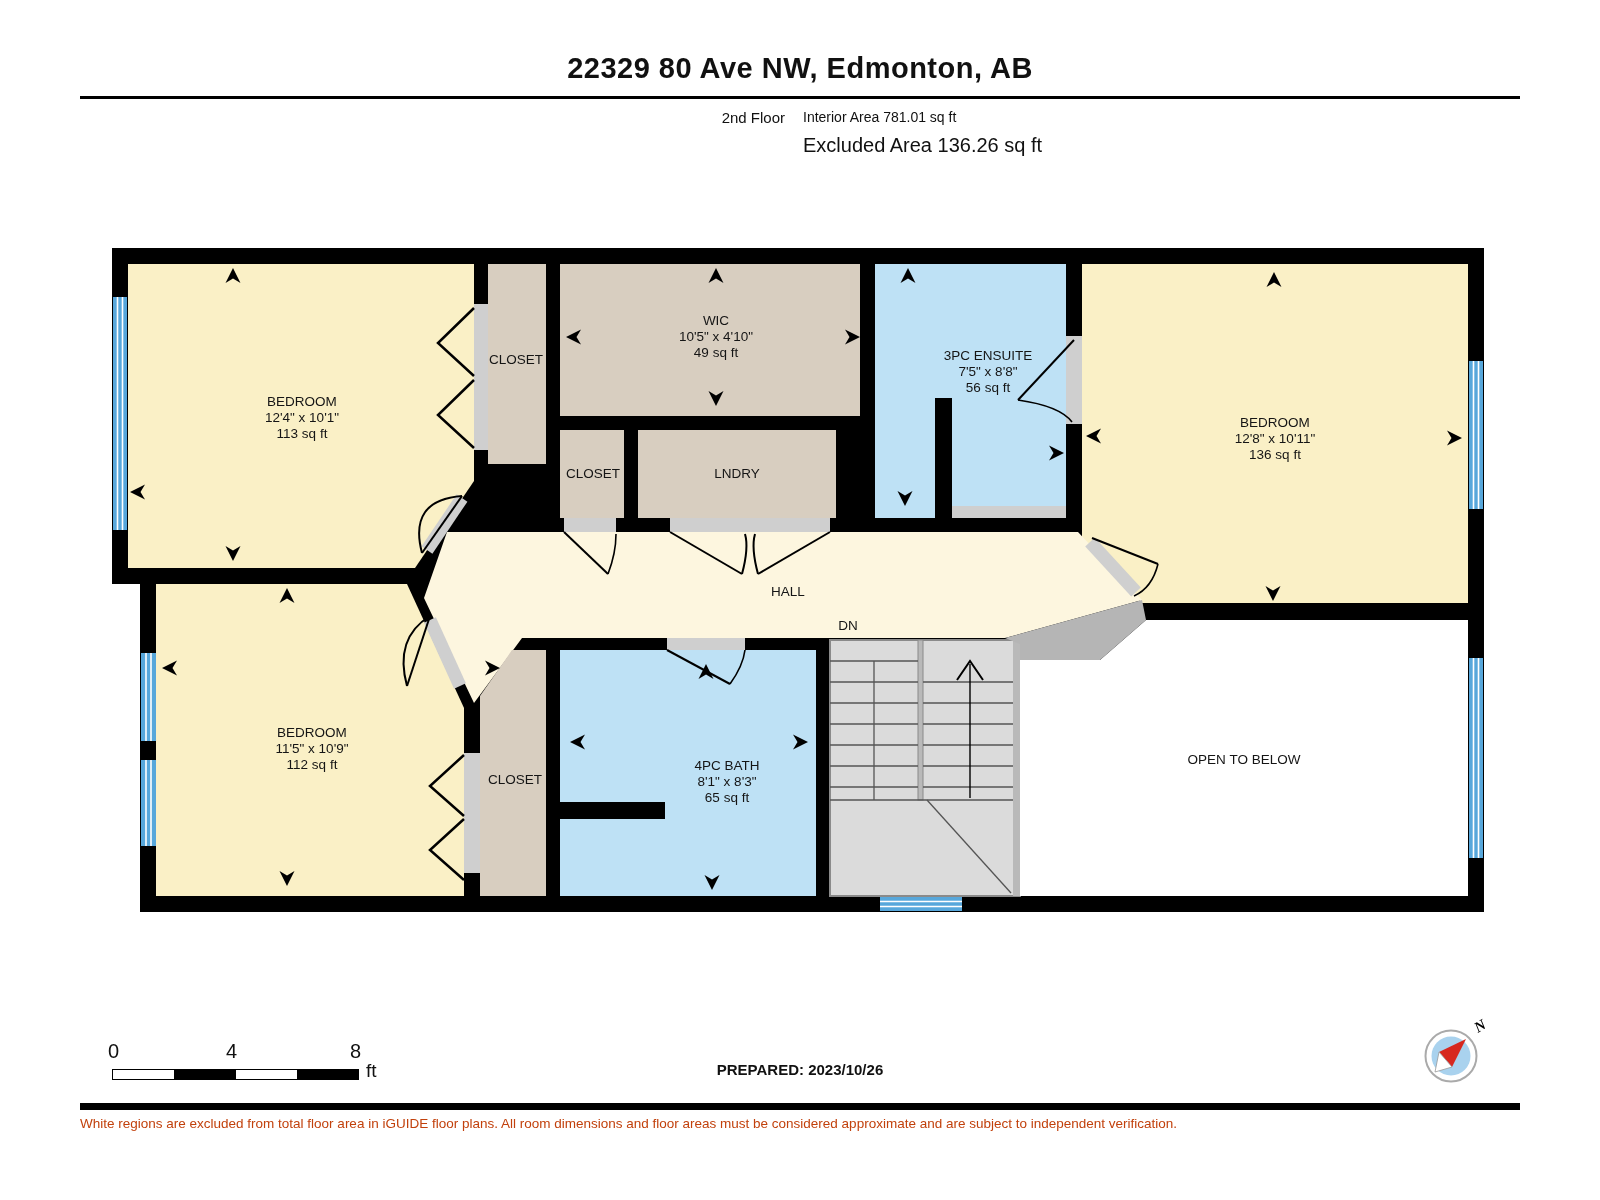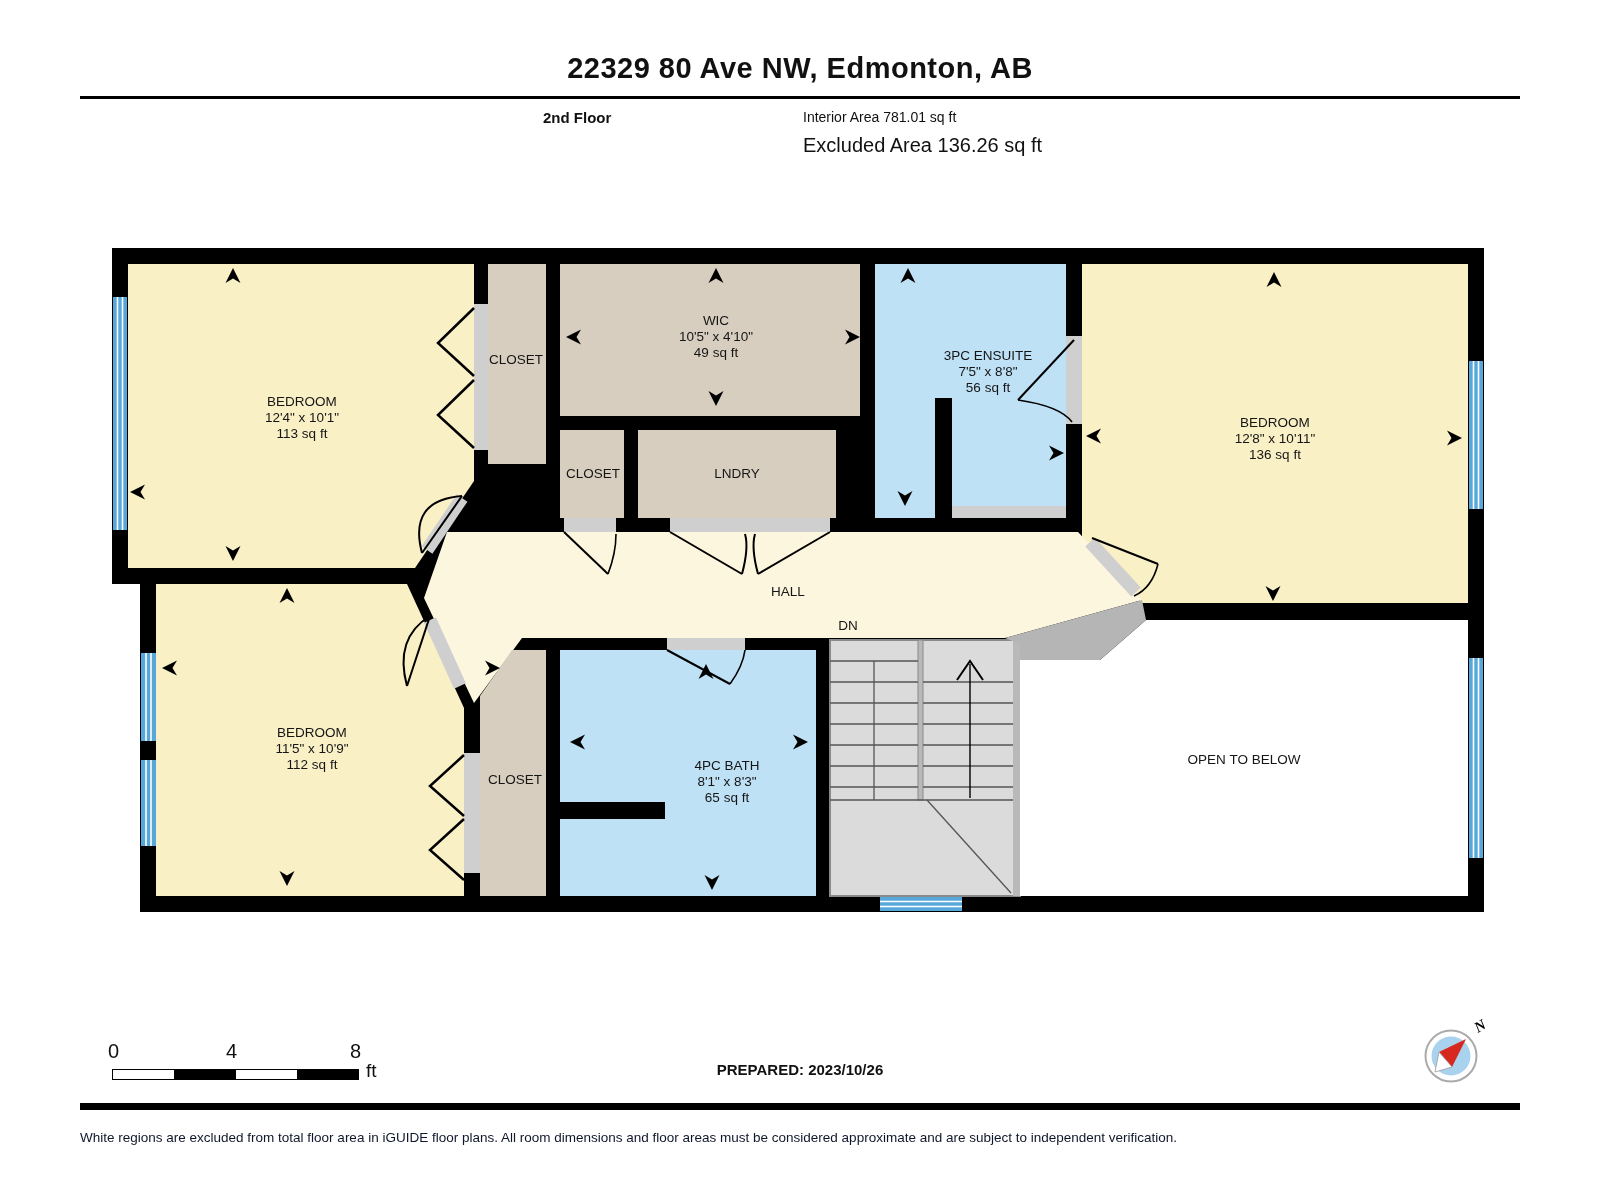--- a/index.html
+++ b/index.html
@@ -1,37 +1,37 @@
 <!DOCTYPE html>
 <html><head>
 <meta charset="utf-8">
 <style>
   html,body{margin:0;padding:0;background:#ffffff;}
   #page{position:relative;width:1600px;height:1200px;background:#fff;overflow:hidden;
         font-family:"Liberation Sans","DejaVu Sans",sans-serif;color:#111;}
   .abs{position:absolute;}
   #title{left:0;top:52px;width:1600px;text-align:center;font-size:29px;font-weight:bold;letter-spacing:0.5px;}
   #title-rule{left:80px;top:96px;width:1440px;height:3px;background:#000;}
-  #floor-label{left:543px;top:109px;width:225px;font-size:15px;font-weight:bold;}
+  #floor-label{left:560px;top:109px;width:225px;text-align:right;font-size:15px;font-weight:normal;}
   #area1{left:803px;top:109px;font-size:14px;}
   #area2{left:803px;top:134px;font-size:20px;}
   #plan{left:112px;top:248px;}
   .lbl{font-size:13.5px;fill:#151515;}
   .lblc{text-anchor:middle;}
   #scale-nums{left:104px;top:1040px;width:270px;height:24px;font-size:20px;}
   #scale-nums span{position:absolute;top:0;}
   #sn0{left:4px;} #sn4{left:122px;} #sn8{left:246px;}
   #scale-bar{left:112px;top:1069px;width:245px;height:9px;border:1.5px solid #000;display:flex;}
   #scale-bar div{flex:1;height:100%;}
   .sb-w{background:#fff;} .sb-b{background:#000;}
   #scale-unit{left:366px;top:1060px;font-size:19px;}
   #prepared{left:650px;top:1061px;width:300px;text-align:center;font-size:15px;font-weight:700;}
   #compass{left:1406px;top:1014px;}
   #footer-rule{left:80px;top:1103px;width:1440px;height:7px;background:#000;}
-  #disclaimer{left:80px;top:1116px;width:1460px;font-size:13.5px;color:#0f172a;margin-top:14px;}
+  #disclaimer{left:80px;top:1116px;width:1460px;font-size:13.5px;color:#c2410c;}
 </style>
 </head>
 <body>
 
 <div id="page">
 
   <div class="abs" id="title">22329 80 Ave NW, Edmonton, AB</div>
   <div class="abs" id="title-rule"></div>
   <div class="abs" id="floor-label">2nd Floor</div>
   <div class="abs" id="area1">Interior Area 781.01 sq ft</div>

